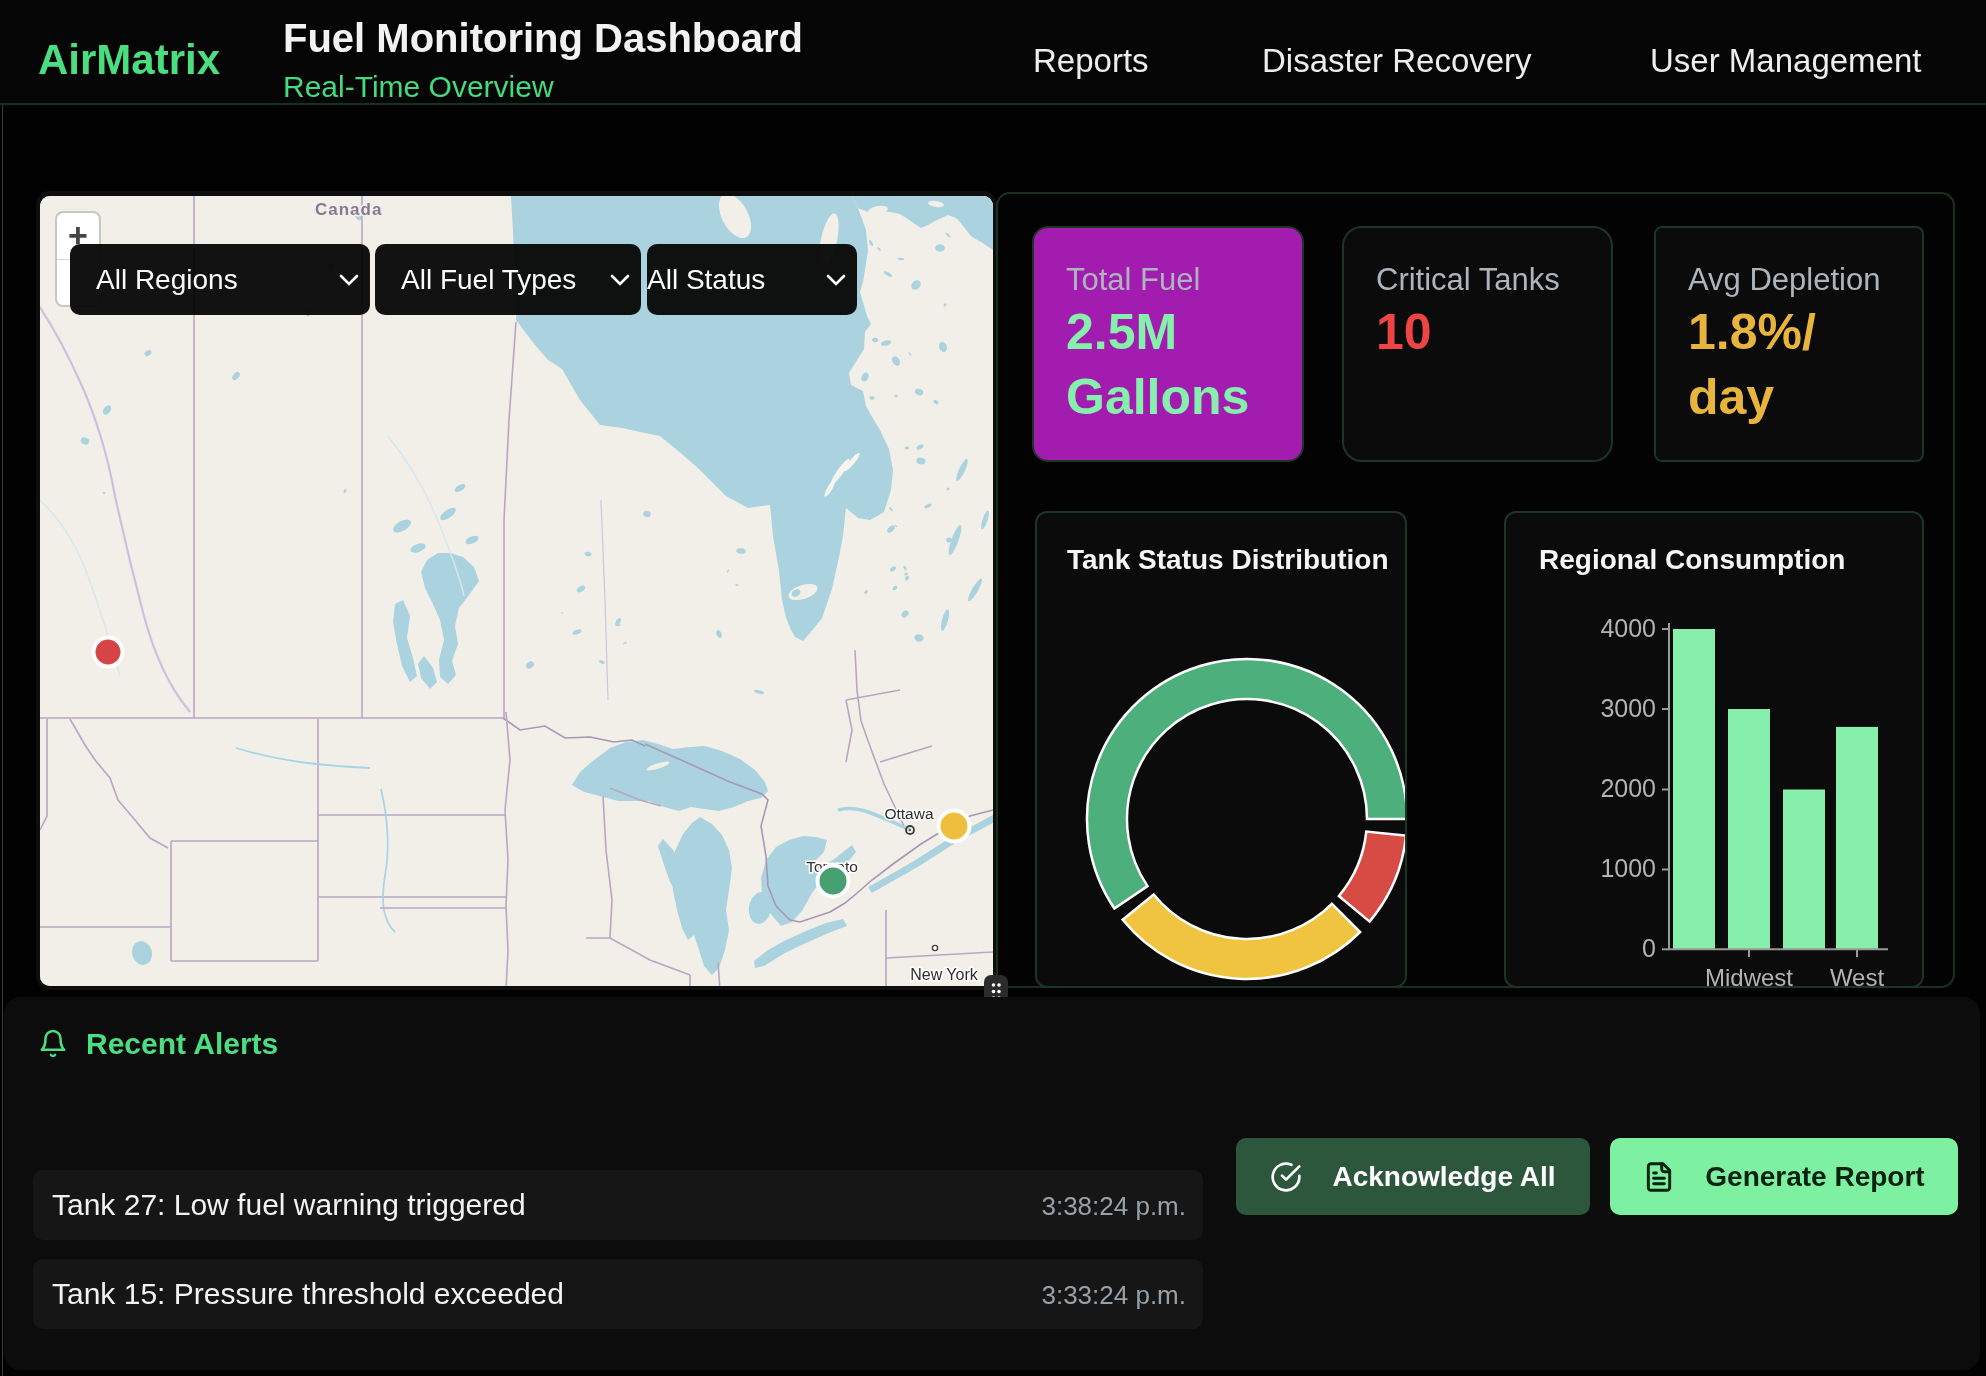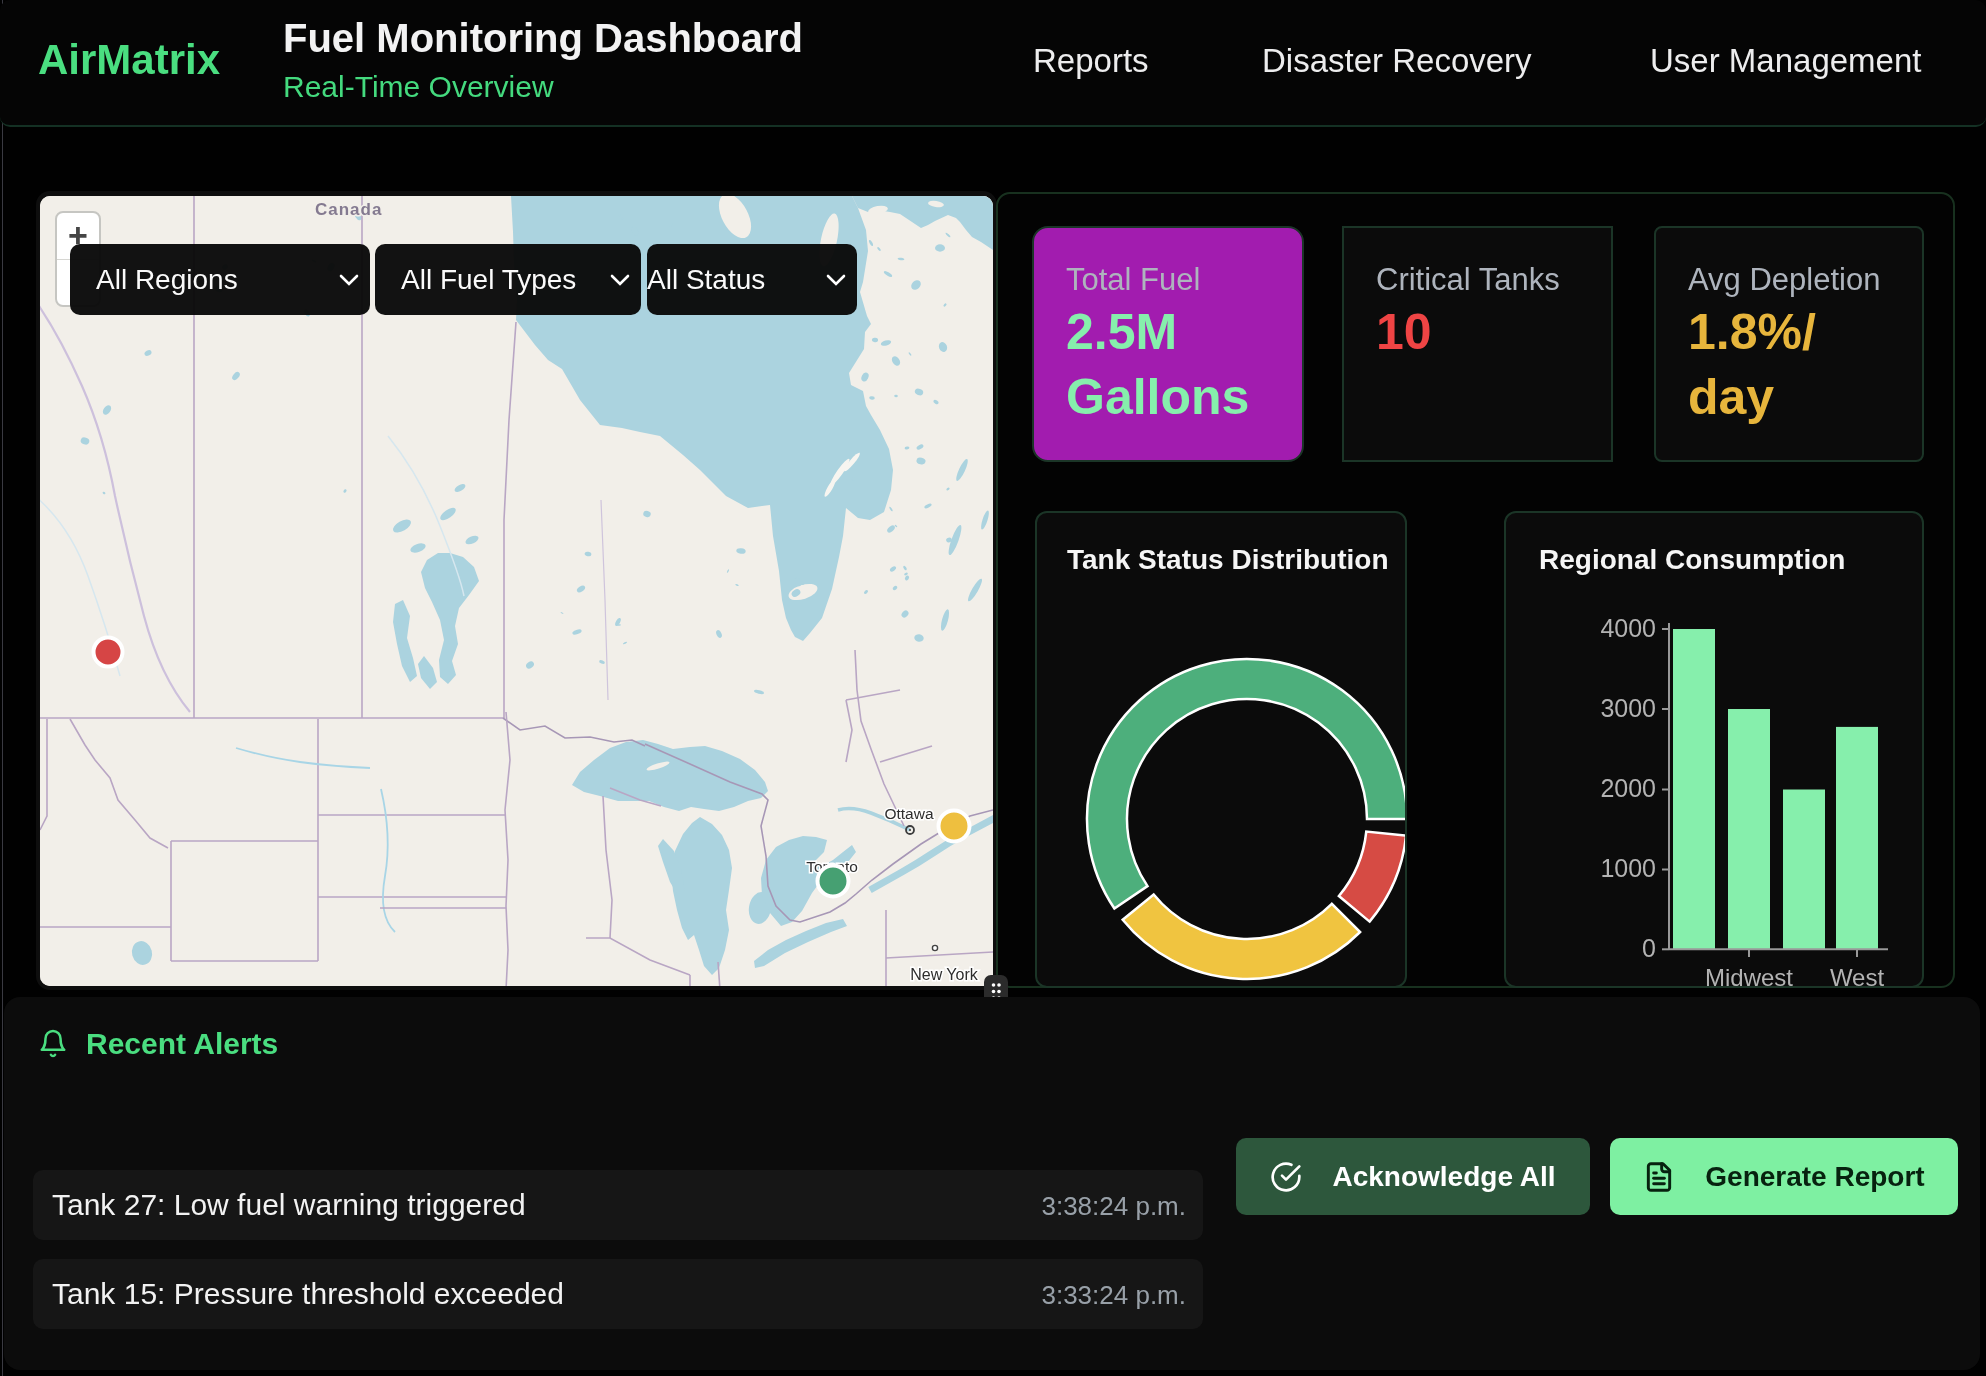--- a/index.html
+++ b/index.html
@@ -6,21 +6,21 @@
   html,body { width:1986px; height:1376px; background:#010101; overflow:hidden;
     font-family:"Liberation Sans", sans-serif; }
   .abs { position:absolute; }
   body { position:relative; }
 </style>
 </head>
 <body>
 
 <div class="abs" style="left:2px;top:0;width:1px;height:1376px;background:#3a3a42;"></div>
 
-<div class="abs" style="left:0;top:0;width:1986px;height:127px;background:#050505;border-bottom:2px solid #143124;border-radius:10px;">
+<div class="abs" style="left:0;top:0;width:1986px;height:105px;background:#050505;border-bottom:2px solid #143124;">
   <div class="abs" style="left:38px;top:36px;font-size:42px;font-weight:bold;color:#4ade80;">AirMatrix</div>
   <div class="abs" style="left:283px;top:16px;font-size:40px;font-weight:bold;color:#f2f2f3;">Fuel Monitoring Dashboard</div>
   <div class="abs" style="left:283px;top:70px;font-size:30px;font-weight:500;color:#44da7e;">Real-Time Overview</div>
   <div class="abs" style="left:1033px;top:42px;font-size:33px;color:#ededee;">Reports</div>
   <div class="abs" style="left:1262px;top:42px;font-size:33px;color:#ededee;">Disaster Recovery</div>
   <div class="abs" style="left:1650px;top:42px;font-size:33px;color:#ededee;">User Management</div>
 </div>
 
 <div class="abs" style="left:36px;top:191px;width:961px;height:799px;background:#0e0e0e;border-radius:14px;">
   <div class="abs" style="left:4px;top:5px;width:953px;height:790px;border-radius:10px;overflow:hidden;background:#f2efe9;">
@@ -211,21 +211,21 @@
       <path d="M3 6 L11 14 L19 6" stroke="#fff" stroke-width="2.6" fill="none" stroke-linecap="round"></path>
     </svg>
 </div>
 
 <div class="abs" style="left:996px;top:192px;width:959px;height:796px;border:2px solid #18311f;border-radius:14px;background:#030303;">
 
   <div class="abs" style="left:34px;top:32px;width:272px;height:236px;background:#a21caf;border:2px solid #1b3527;border-radius:16px;padding:34px 32px;">
     <div style="font-size:31px;font-weight:500;color:#aeb4bd;">Total Fuel</div>
     <div style="font-size:50px;font-weight:bold;color:#86efac;line-height:65px;margin-top:2px;">2.5M Gallons</div>
   </div>
-  <div class="abs" style="left:344px;top:32px;width:271px;height:236px;background:#0b0b0b;border:2px solid #1b3527;border-radius:0;padding:34px 32px;">
+  <div class="abs" style="left:344px;top:32px;width:271px;height:236px;background:#0b0b0b;border:2px solid #1b3527;border-radius:20px;padding:34px 32px;">
     <div style="font-size:31px;font-weight:500;color:#aeb4bd;">Critical Tanks</div>
     <div style="font-size:50px;font-weight:bold;color:#ef4444;line-height:65px;margin-top:2px;">10</div>
   </div>
   <div class="abs" style="left:656px;top:32px;width:270px;height:236px;background:#0b0b0b;border:2px solid #1b3527;border-radius:8px;padding:34px 32px;">
     <div style="font-size:31px;font-weight:500;color:#aeb4bd;">Avg Depletion</div>
     <div style="font-size:50px;font-weight:bold;color:#e7b53c;line-height:65px;margin-top:2px;">1.8%/ day</div>
   </div>
 
   <div class="abs" style="left:37px;top:317px;width:372px;height:477px;background:#0b0b0b;border:2px solid #1b3527;border-radius:12px;overflow:hidden;">
     <div class="abs" style="left:30px;top:31px;font-size:28px;font-weight:bold;color:#f5f5f5;">Tank Status Distribution</div>

